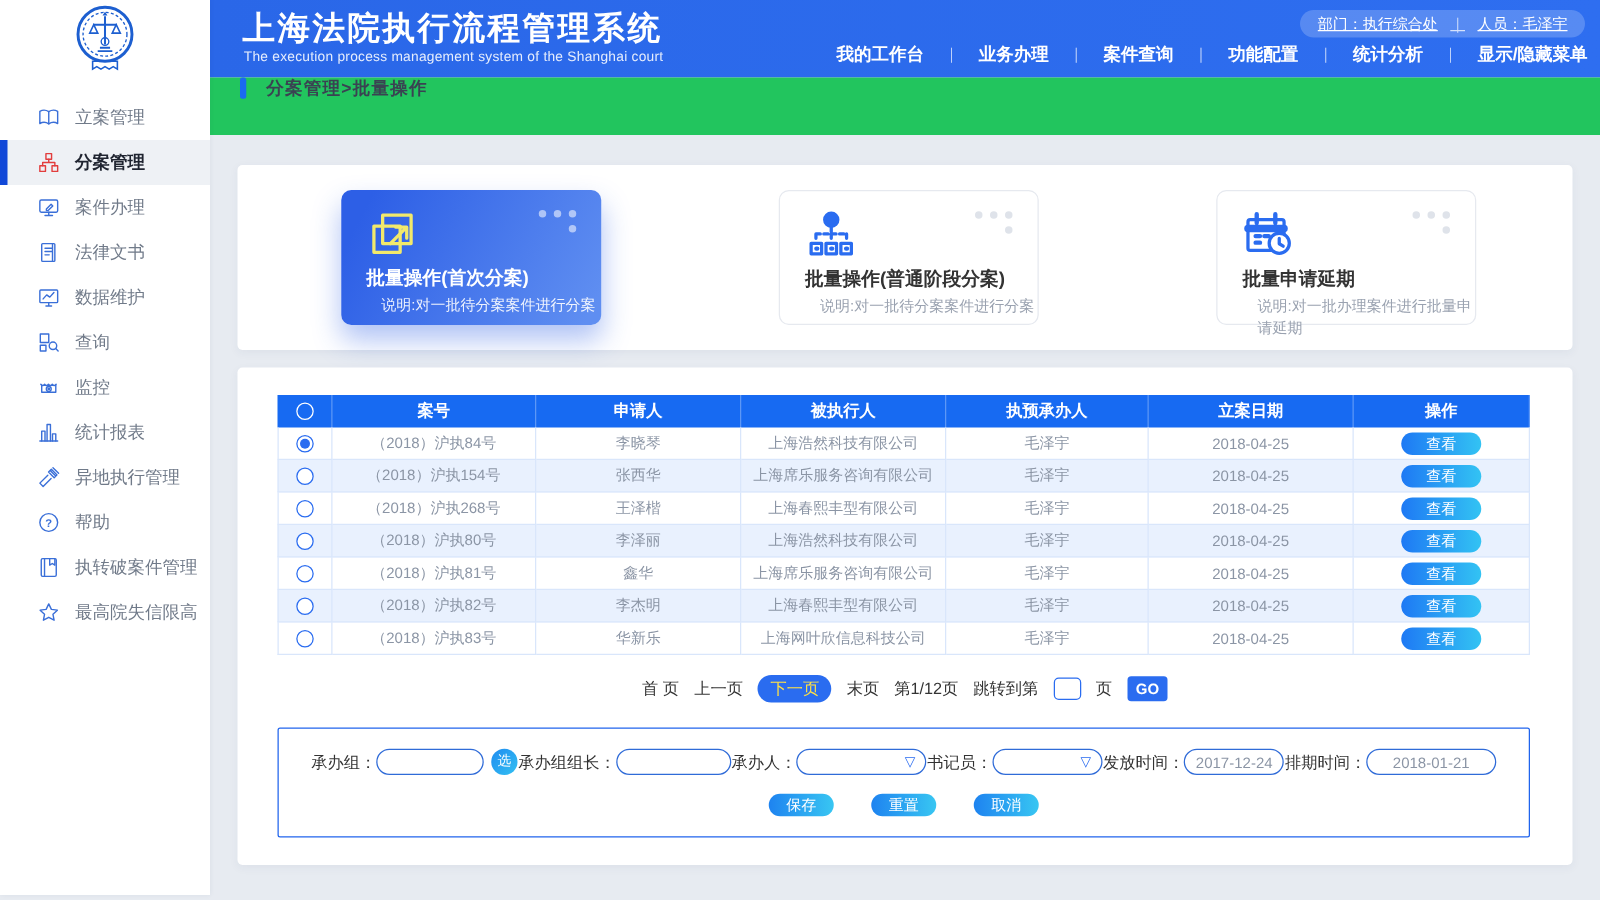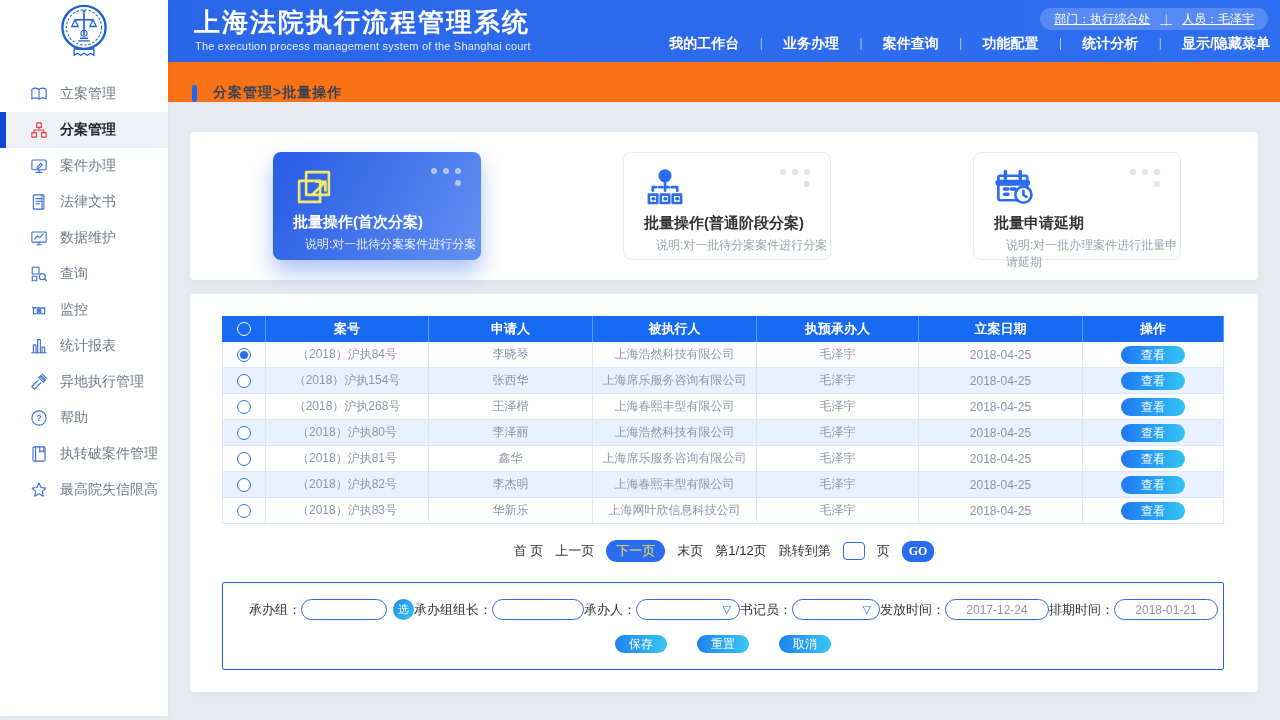--- a/index.html
+++ b/index.html
@@ -21,21 +21,21 @@
   
   .header { position:absolute; left:168px; top:0; width:1112px; height:62px; background:linear-gradient(90deg,#2a67e8,#2e6ef0); color:#fff; }
   .h-title { position:absolute; left:26px; top:5px; font-size:26px; font-weight:bold; letter-spacing:2px; }
   .h-sub { position:absolute; left:27px; top:40px; font-size:11px; color:rgba(255,255,255,.88); letter-spacing:.2px; }
   .user-pill { position:absolute; right:12px; top:8px; height:22px; display:flex; align-items:center; gap:10px; background:rgba(255,255,255,.2); border-radius:11px; padding:0 14px; font-size:12px;text-decoration:underline; }
   .top-nav { position:absolute; right:10px; bottom:9px; display:flex; gap:16px; font-size:14px; font-weight:bold; }
   .top-nav .nav-item { cursor:pointer; }
   .nav-sep { font-weight:normal; opacity:.75; font-size:12px; }
 
   
-  .crumbbar { position:absolute; left:168px; top:62px; width:1112px; height:40px; background:#f97316; display:flex; align-items:flex-end; }
+  .crumbbar { position:absolute; left:168px; top:62px; width:1112px; height:46px; background:#22c55e; display:flex; align-items:flex-start; }
   .crumb-accent { width:5px; height:17px; background:#1a6af0; border-radius:2px; margin-left:24px; margin-right:16px; }
   .crumb-text { font-size:14px; color:#3a4252; font-weight:bold; letter-spacing:1px; }
 
   
   .panel { position:absolute; background:#fff; border-radius:4px; box-shadow:0 2px 8px rgba(30,50,90,.05); }
   .panel-cards { left:190px; top:132px; width:1068px; height:148px; }
   .panel-table { left:190px; top:294px; width:1068px; height:398px; }
 
   
   .card { position:absolute; top:20px; width:208px; height:108px; border:1px solid #e6e9ef; border-radius:8px; background:#fff; cursor:pointer; }
@@ -63,21 +63,21 @@
   .trow.head .radio { border-color:#fff; background:transparent; }
   .radio.sel::after { content:""; position:absolute; left:2px; top:2px; width:8px; height:8px; border-radius:50%; background:#2a6cf0; }
   .view-btn { width:64px; height:18px; border:none; border-radius:9px; background:linear-gradient(90deg,#1e79f4,#33c3f3); color:#fff; font-size:12px; line-height:18px; cursor:pointer; font-family:inherit; }
 
   
   .pager { position:absolute; left:0; top:246px; width:100%; display:flex; align-items:center; justify-content:center; gap:12px; font-size:13px; color:#333; }
   .pg-link { cursor:pointer; }
   .pg-active { background:#2a6cf0; color:#fde047; border-radius:11px; padding:2px 10px; cursor:pointer; }
   .pg-info { color:#333; }
   .pg-input { width:22px; height:18px; border:1px solid #2a6cf0; border-radius:4px; outline:none; text-align:center; font-size:12px; }
-  .pg-go { background:#2a6cf0; color:#fff; font-weight:bold; font-size:12px; border:none; border-radius:9px; padding:3px 7px; cursor:pointer; font-family:Liberation Serif, serif; }
+  .pg-go { background:#2a6cf0; color:#fff; font-weight:bold; font-size:12px; border:none; border-radius:3px; padding:3px 7px; cursor:pointer; font-family:Liberation Sans, sans-serif; }
 
   
   .formbox { position:absolute; left:32px; top:288px; width:1002px; height:88px; border:1px solid #2064ed; border-radius:2px; background:#fff; }
   .form-row { position:absolute; left:0; top:16px; width:100%; display:flex; align-items:center; justify-content:space-between; padding:0 26px; }
   .f-item { display:flex; align-items:center; }
   .f-label { font-size:13px; color:#333; white-space:nowrap; }
   .f-input { height:21px; border:1px solid #2f6bd8; border-radius:11px; outline:none; font-size:12px; color:#8b95a5; text-align:center; background:#fff; font-family:inherit; }
   .f-select { height:21px; border:1px solid #2f6bd8; border-radius:11px; display:flex; align-items:center; justify-content:flex-end; padding-right:8px; color:#2a6cf0; font-size:11px; cursor:pointer; background:#fff; }
   .f-pick { width:21px; height:21px; margin-left:6px; border:none; border-radius:50%; background:linear-gradient(135deg,#1f8cf0,#33c0f2); color:#fff; font-size:11px; line-height:21px; text-align:center; cursor:pointer; font-family:inherit; padding:0; }
   .form-btns { position:absolute; left:0; top:52px; width:100%; display:flex; justify-content:center; gap:30px; }
@@ -438,21 +438,21 @@
             </div>
           </div>
           <div class="f-item">
             <span class="f-label">书记员：</span>
             <div class="f-select" style="width: 88px;">
               <span>▽</span>
             </div>
           </div>
           <div class="f-item">
             <span class="f-label">发放时间：</span>
-            <input class="f-input" value="2017-12-24" style="width: 104px;">
+            <input class="f-input" value="2017-12-24" style="width: 80px;">
           </div>
           <div class="f-item">
             <span class="f-label">排期时间：</span>
             <input class="f-input" value="2018-01-21" style="width: 104px;">
           </div>
         </div>
       <div class="form-btns" id="form-btns">
           <button class="act-btn">保存</button>
           <button class="act-btn">重置</button>
           <button class="act-btn">取消</button>

